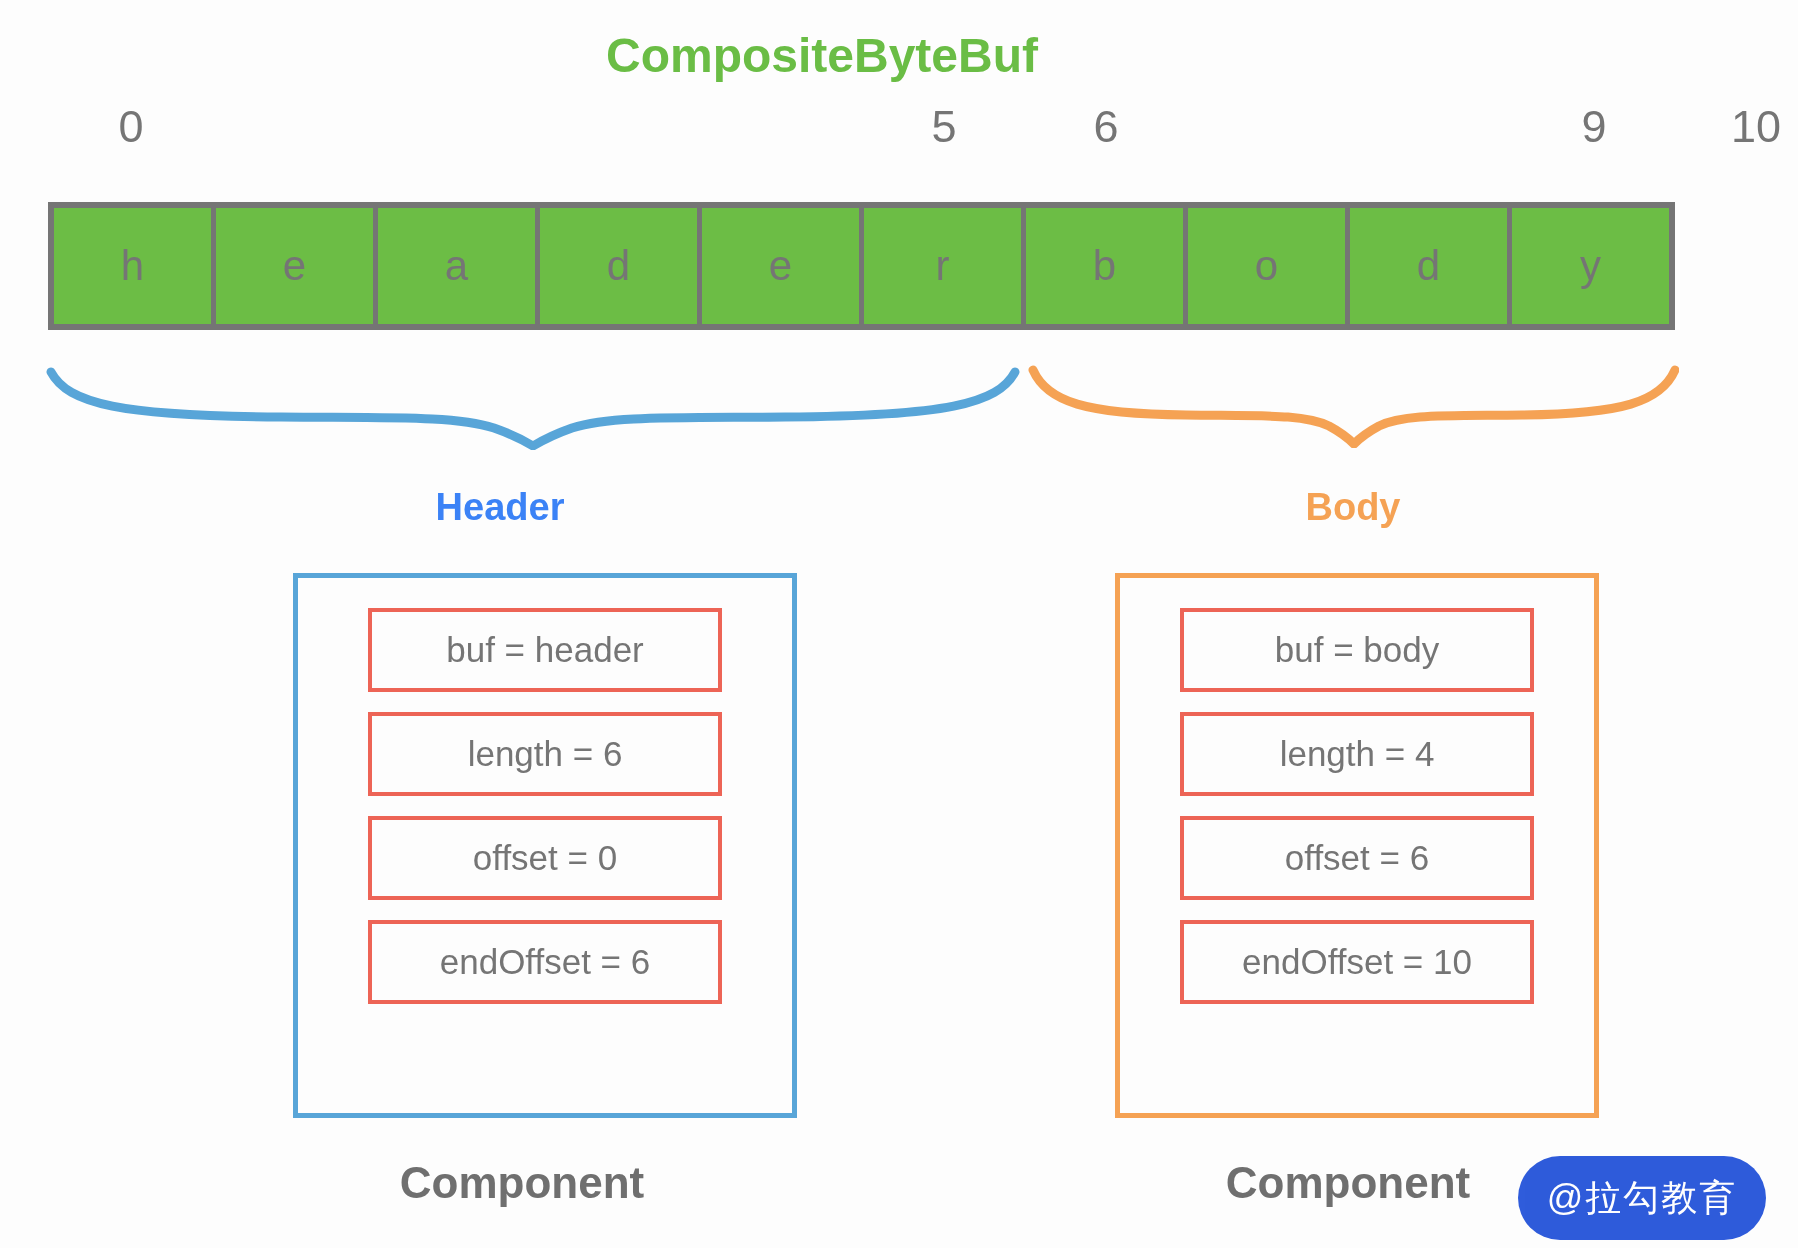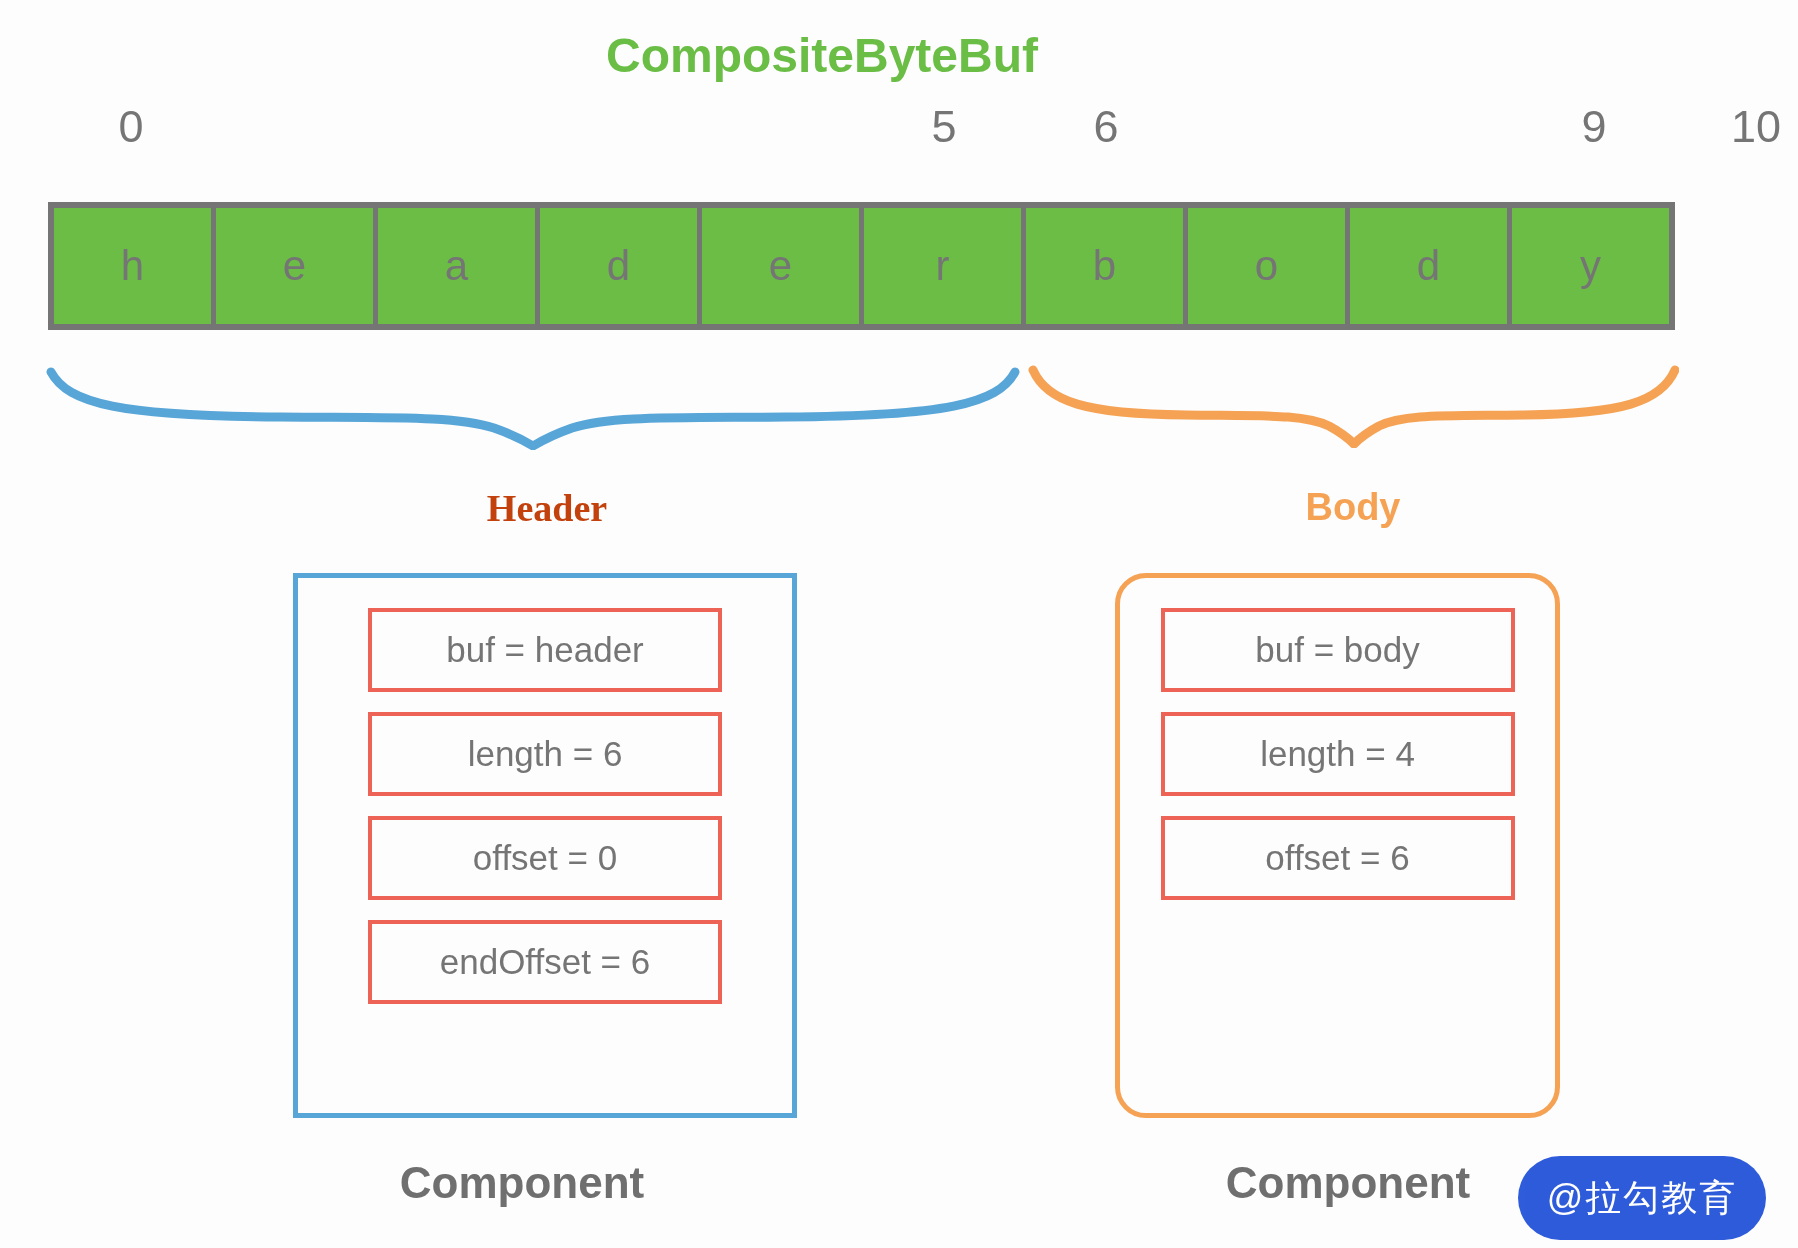--- a/index.html
+++ b/index.html
@@ -70,34 +70,34 @@
 
   
   .region-label {
     position: absolute;
     top: 486px;
     transform: translateX(-50%);
     font-size: 38px;
     font-weight: 600;
     white-space: nowrap;
   }
-  .region-label-header { left: 547px;  color: #c2410c; font-family: Liberation Serif, serif; }
+  .region-label-header { left: 500px;  color: #3b82f6; }
   .region-label-body   { left: 1353px; color: #f5a254; }
 
   
   .component-box {
     position: absolute;
     top: 573px;
     height: 545px;
     box-sizing: border-box;
     border: 5px solid;
     background: transparent;
   }
   .component-box-header { left: 293px;  width: 504px; border-color: #58a5d8; }
-  .component-box-body   { left: 1115px; width: 445px; border-color: #f5a254; border-radius: 31px; }
+  .component-box-body   { left: 1115px; width: 484px; border-color: #f5a254; }
 
   .field-row {
     width: 354px;
     height: 84px;
     box-sizing: border-box;
     margin: 20px auto 0;
     border: 4px solid #ed6456;
     display: flex;
     align-items: center;
     justify-content: center;
@@ -192,20 +192,21 @@
     <div class="field-row">buf = header</div>
     <div class="field-row">length = 6</div>
     <div class="field-row">offset = 0</div>
     <div class="field-row">endOffset = 6</div>
   </div>
 
   <div class="component-box component-box-body">
     <div class="field-row">buf = body</div>
     <div class="field-row">length = 4</div>
     <div class="field-row">offset = 6</div>
+    <div class="field-row">endOffset = 10</div>
   </div>
 
   <div class="component-caption caption-header">Component</div>
   <div class="component-caption caption-body">Component</div>
 
   <div class="watermark">@拉勾教育</div>
 
 </div>
 
 </body></html>

